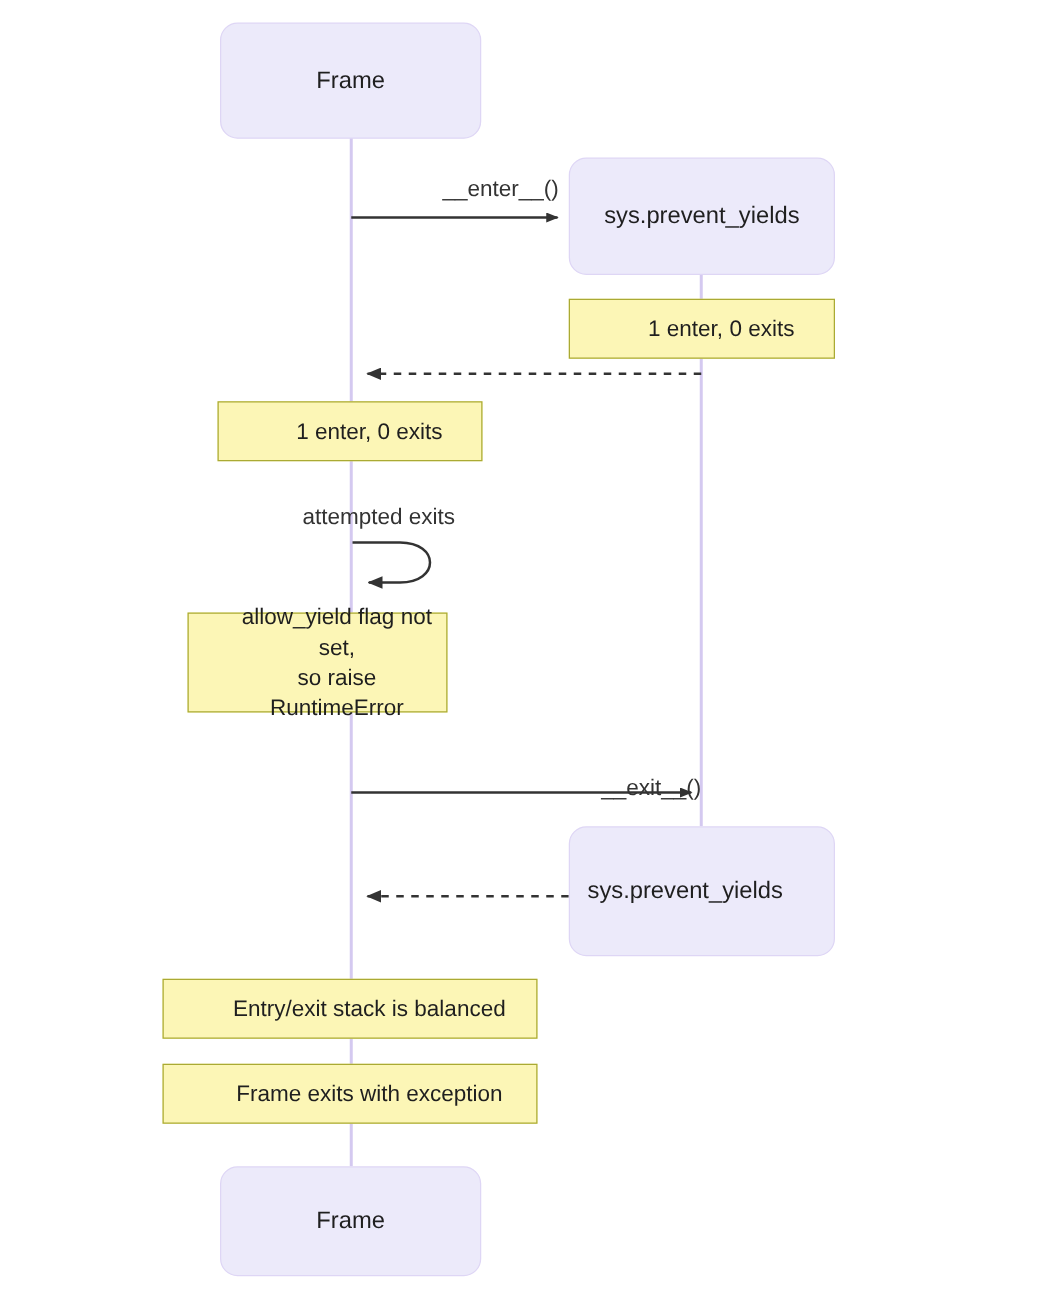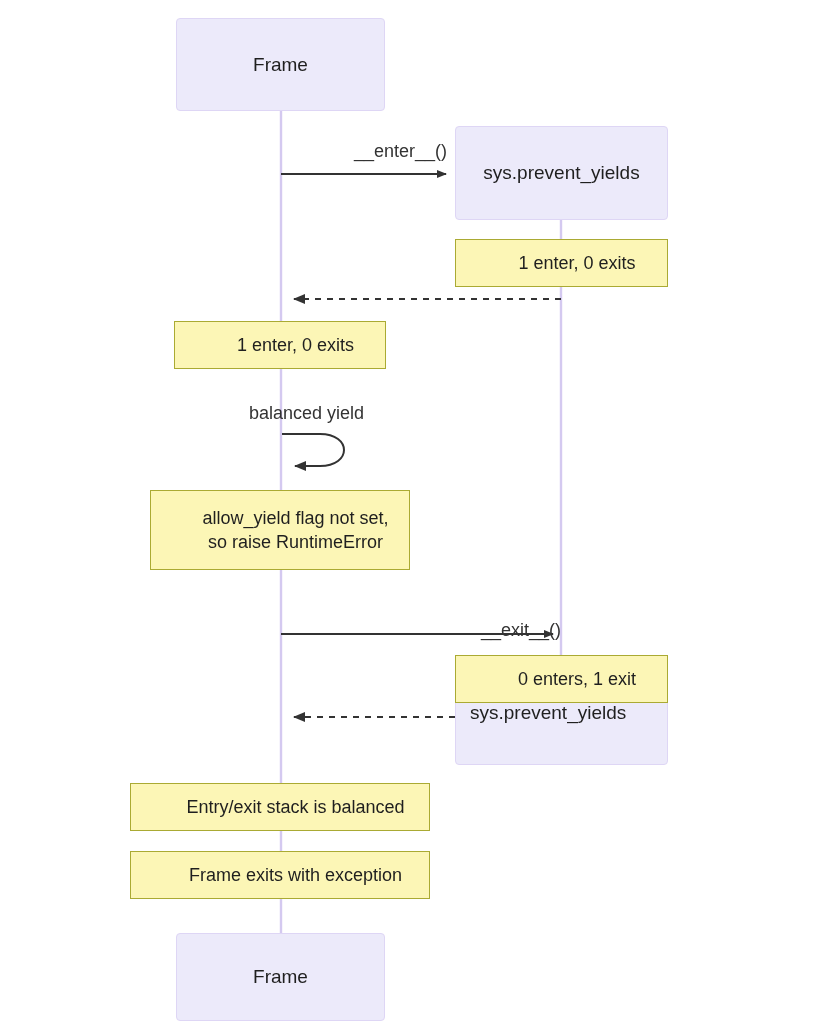--- a/index.html
+++ b/index.html
@@ -41,21 +41,21 @@
   }
   .loop-path {
     stroke: #333333;
     stroke-width: 2;
     fill: none;
   }
   .participant-box {
     position: absolute;
     background: #ECEAFA;
     border: 1px solid #ded6f5;
-    border-radius: 4px;
+    border-radius: 14px;
     box-sizing: border-box;
     display: flex;
     align-items: center;
     justify-content: center;
     color: #1f1f1f;
     font-size: 19px;
     line-height: 1.25;
     text-align: center;
   }
   .participant-box.align-left {
@@ -129,39 +129,36 @@
 
   <div class="msg-label" style="left:281px; top:141px; width:166px;">
     <span>__enter__()</span>
   </div>
 
   <div class="note-box" style="left:174px; top:321px; width:212px; height:48px;">
     <span>1 enter, 0 exits</span>
   </div>
 
   <div class="msg-label" style="left:199px; top:403px; width:165px;">
-    <span>balanced yield</span>
+    <span>attempted exits</span>
   </div>
 
-  <div class="note-box" style="left:150px; top:490px; width:260px; height:80px;">
+  <div class="note-box" style="left:150px; top:490px; width:208px; height:80px;">
     <span>allow_yield flag not set,
 so raise RuntimeError</span>
   </div>
 
   <div class="msg-label" style="left:281px; top:602px; width:280px;margin-top:18px;">
     <span>__exit__()</span>
   </div>
 
   <div class="participant-box align-left" style="left:455px; top:661px; width:213px; height:104px;">
     <span>sys.prevent_yields</span>
   </div>
 
-  <div class="note-box" style="left:455px; top:655px; width:213px; height:48px;">
-    <span>0 enters, 1 exit</span>
-  </div>
 
   <div class="note-box" style="left:130px; top:851px; width:300px; height:48px;">
     <span>Frame exits with exception</span>
   </div>
 
   <div class="note-box" style="left:130px; top:783px; width:300px; height:48px;">
     <span>Entry/exit stack is balanced</span>
   </div>
 
   <div class="participant-box" style="left:176px; top:933px; width:209px; height:88px;">

